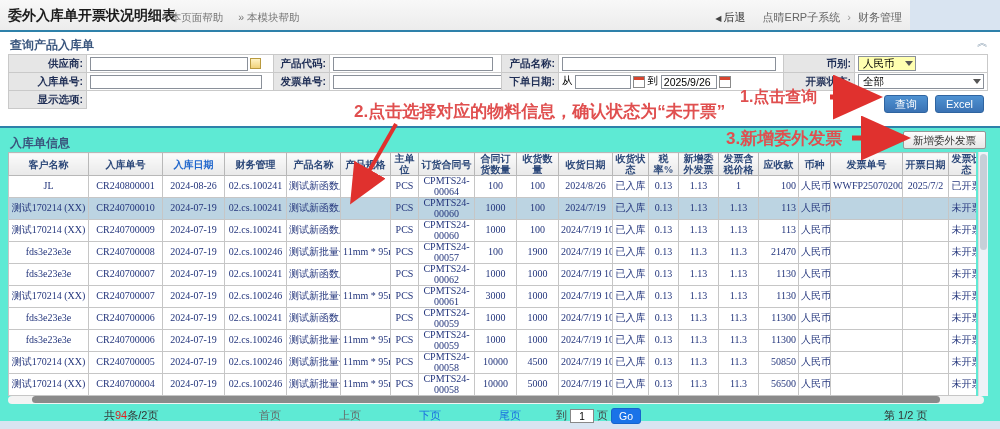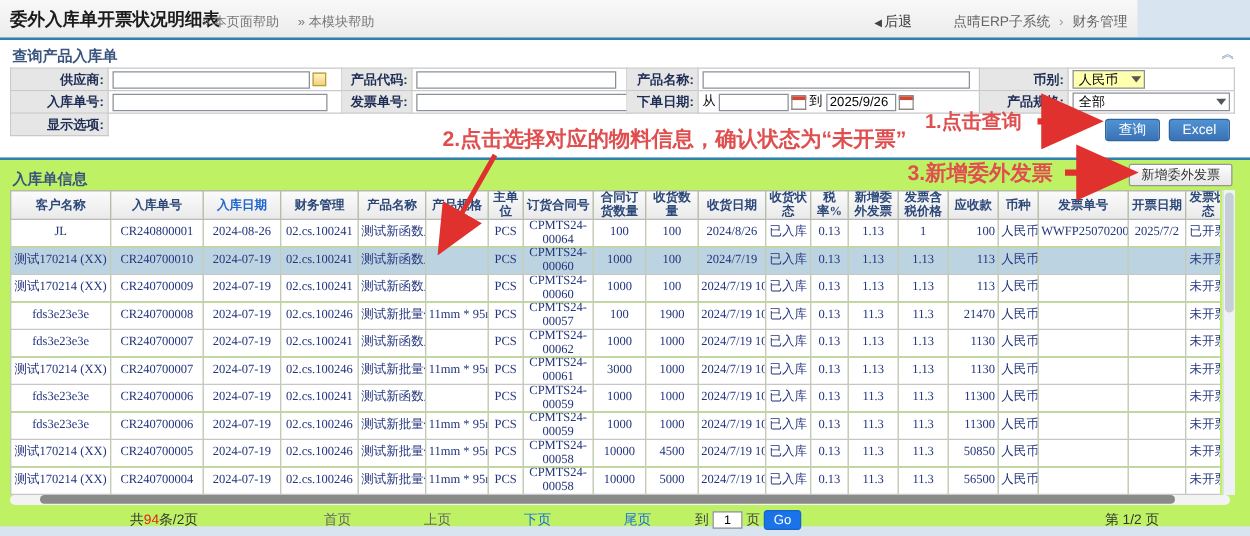--- a/index.html
+++ b/index.html
@@ -7,21 +7,21 @@
   body { font-family:"Liberation Sans","DejaVu Sans",sans-serif; }
   .stage { position:relative; width:1000px; height:429px; overflow:hidden; background:#d9e4f1; }
 
   
   .topbar { position:absolute; left:0; top:0; width:910px; height:30px;
             background:linear-gradient(#f8f8f8,#ececec); }
   .page-title { position:absolute; left:8px; top:7px; font-size:14px; font-weight:bold; color:#1b1b1b; }
   .help-links { position:absolute; left:162px; top:11px; font-size:10.5px; color:#777; }
   .help-links span { margin-right:12px; cursor:pointer; }
   .top-right { position:absolute; right:8px; top:10px; font-size:11px; color:#555; }
-  .top-right .back { color:#333; margin-right:30px; cursor:pointer; }
+  .top-right .back { color:#333; margin-right:14px; cursor:pointer; }
   .top-right .back-icon { font-size:8px; color:#444; margin-right:2px; }
   .top-right .crumb { color:#666; cursor:pointer; }
   .top-right .sep { margin:0 4px; color:#999; }
 
   .teal-line { position:absolute; left:0; width:1000px; height:2px; background:#2e81aa; }
   .tl1 { top:30px; } .tl2 { top:126px; }
 
   
   .search-panel { position:absolute; left:0; top:32px; width:1000px; height:94px; background:#fff; }
   .section-title { font-size:12px; font-weight:bold; color:#3a567e; }
@@ -38,21 +38,21 @@
   .picker-icon { display:inline-block; width:11px; height:11px; background:linear-gradient(#fff3c4,#f0d27a); border:1px solid #b99a3f; vertical-align:middle; margin-left:2px; }
   .cal-icon { display:inline-block; width:12px; height:12px; border:1px solid #8a8a8a; background:linear-gradient(#d6452f 0 3px,#fff 3px); vertical-align:middle; margin:0 2px; cursor:pointer; }
   .fake-select { display:inline-flex; align-items:center; justify-content:space-between; height:15px; border:1px solid #8a9099; background:#fff; font-size:10.5px; padding:0 2px 0 4px; vertical-align:middle; cursor:pointer; }
   .sel-currency { width:58px; background:#ffffb0; }
   .sel-status { width:100%; }
   .tri { width:0; height:0; border-left:4px solid transparent; border-right:4px solid transparent; border-top:5px solid #555; margin-left:4px; }
   .form-buttons { position:absolute; right:16px; top:63px; display:flex; gap:7px; }
   .btn-blue { height:18px; padding:0 10px; background:linear-gradient(#4f92d2,#3a72b4); border:1px solid #2f64a0; border-radius:3px; color:#fff; font-size:11px; line-height:16px; cursor:pointer; }
 
   
-  .list-panel { position:absolute; left:0; top:128px; width:1000px; height:293px; background:#bef264; }
+  .list-panel { position:absolute; left:0; top:128px; width:1000px; height:293px; background:#5eead4; }
   .list-title { position:absolute; left:10px; top:7px; }
   .btn-add { position:absolute; right:14px; top:3px; height:18px; padding:0 9px; background:linear-gradient(#fdfdfd,#e7e7e7); border:1px solid #979797; border-radius:2px; font-size:10.5px; color:#333; line-height:16px; cursor:pointer; }
 
   .table-wrap { position:absolute; left:8px; top:24px; width:968px; height:244px; overflow:hidden; }
   table.grid { width:100%; border-collapse:collapse; table-layout:fixed;font-family:Liberation Serif, serif; }
   table.grid th { border:1px solid #b8b8b8; background:linear-gradient(#fbfbfb,#e9e9e9); color:#2c4879;
                   font-size:10px; font-weight:bold; height:22px; line-height:1.1; padding:0 1px; overflow:hidden; }
   table.grid th.sort { color:#1f66cc; cursor:pointer; }
   table.grid td { border:1px solid #c6c6c6; height:20px; font-size:10px; color:#23357c; text-align:center;
                   padding:0 2px; overflow:hidden; white-space:nowrap; line-height:1.05; background:#fff; }
@@ -145,21 +145,21 @@
         <td class="lbl">入库单号:</td>
         <td><input class="txt w-recno" style=""></td>
         <td class="lbl">发票单号:</td>
         <td><input class="txt w-invno" style=""></td>
         <td class="lbl">下单日期:</td>
         <td>
           <span>从</span>
           <input class="txt w-date" value="" style=""><span class="cal-icon"></span><span>到</span>
           <input class="txt w-date" value="2025/9/26" style=""><span class="cal-icon"></span>
         </td>
-        <td class="lbl">产品规格:</td>
+        <td class="lbl">开票状态:</td>
         <td><span class="fake-select sel-status">
                 <span>全部</span>
                 <span class="tri"></span>
               </span></td>
       </tr>
       <tr>
         <td class="lbl">显示选项:</td>
         <td class="noborder" colspan="7"></td>
       </tr>
     </tbody>

